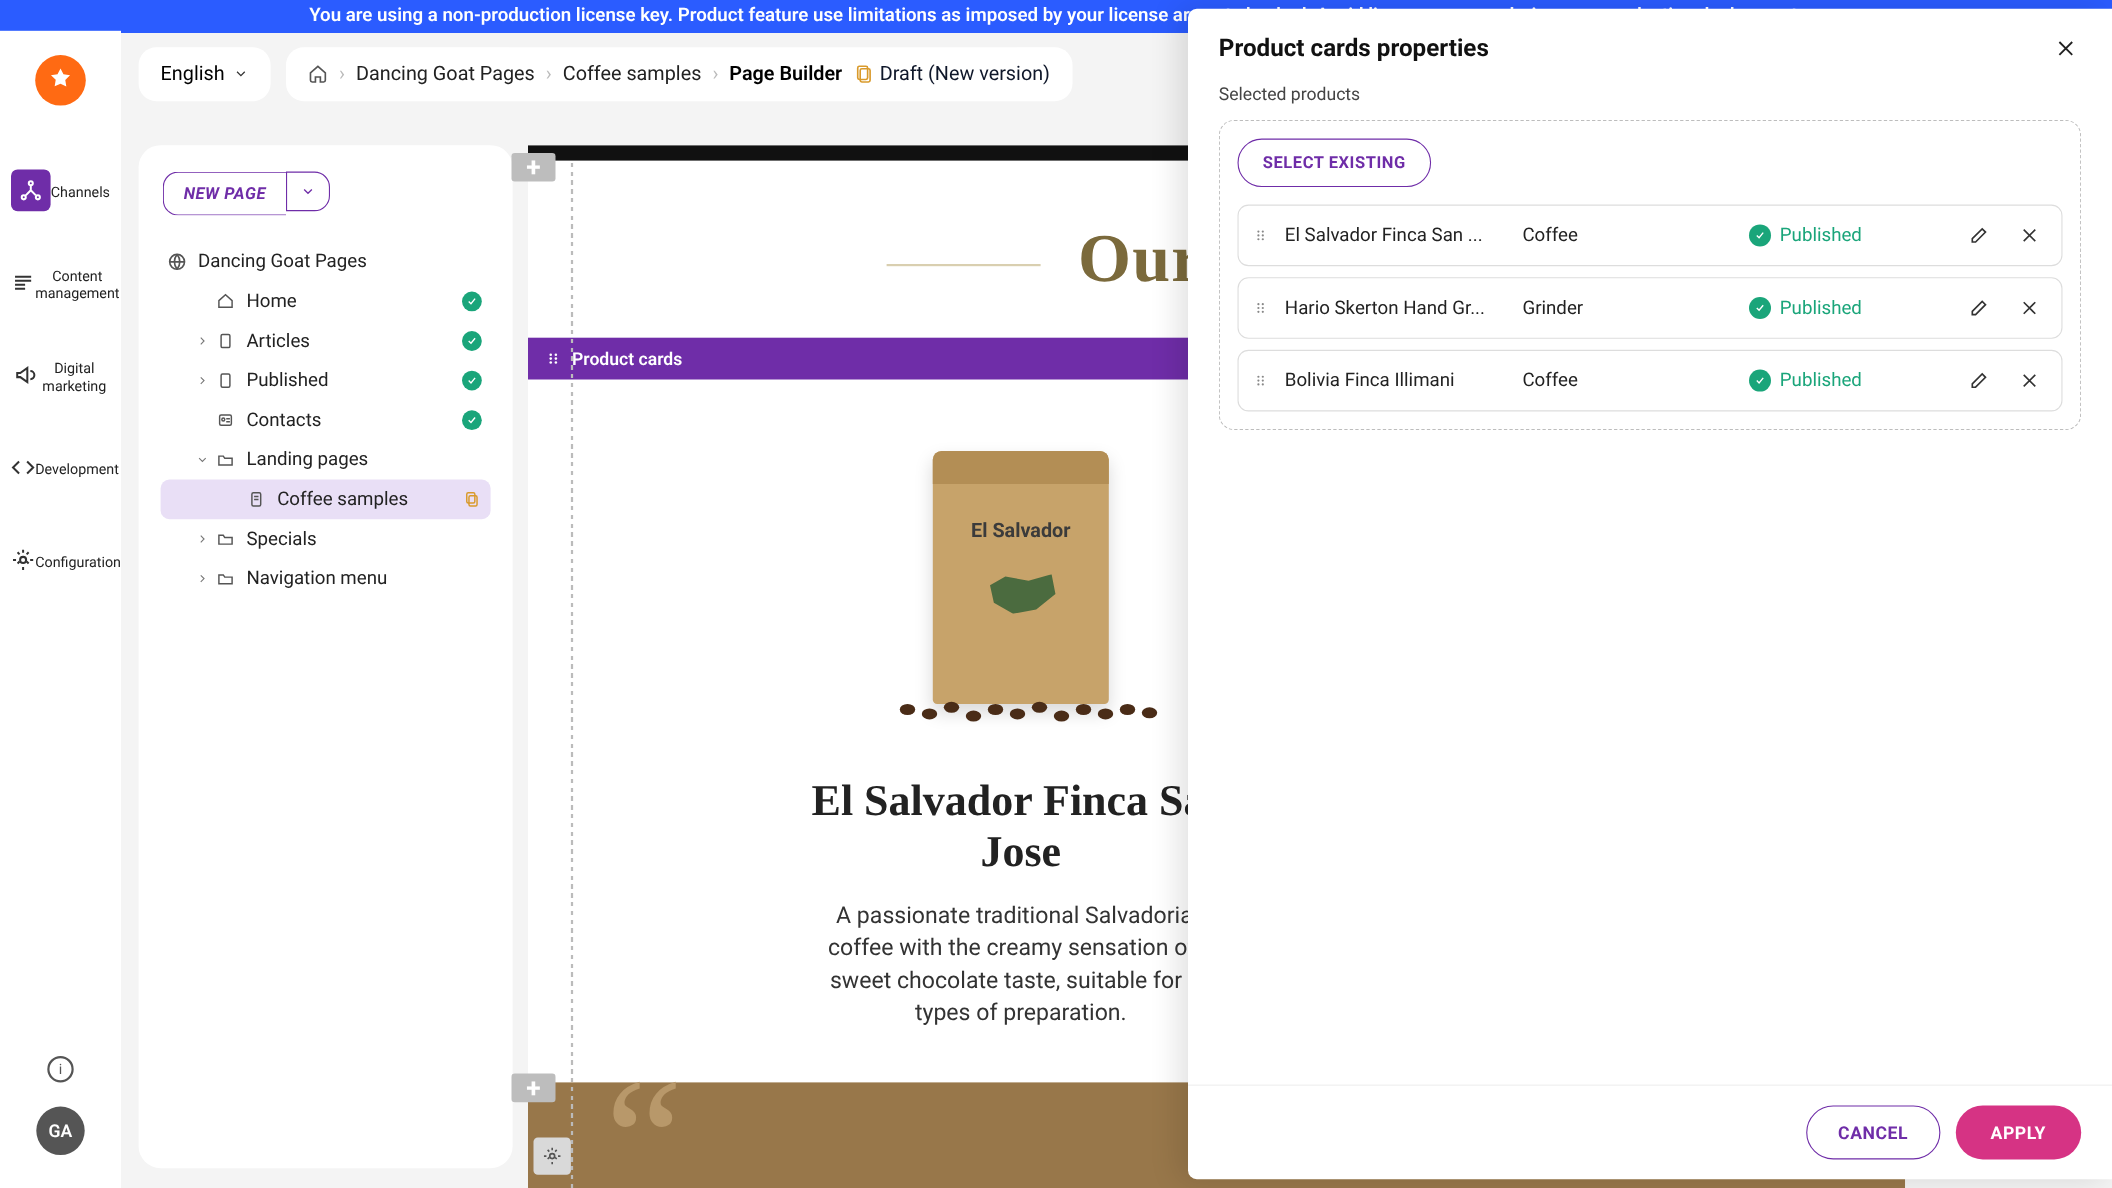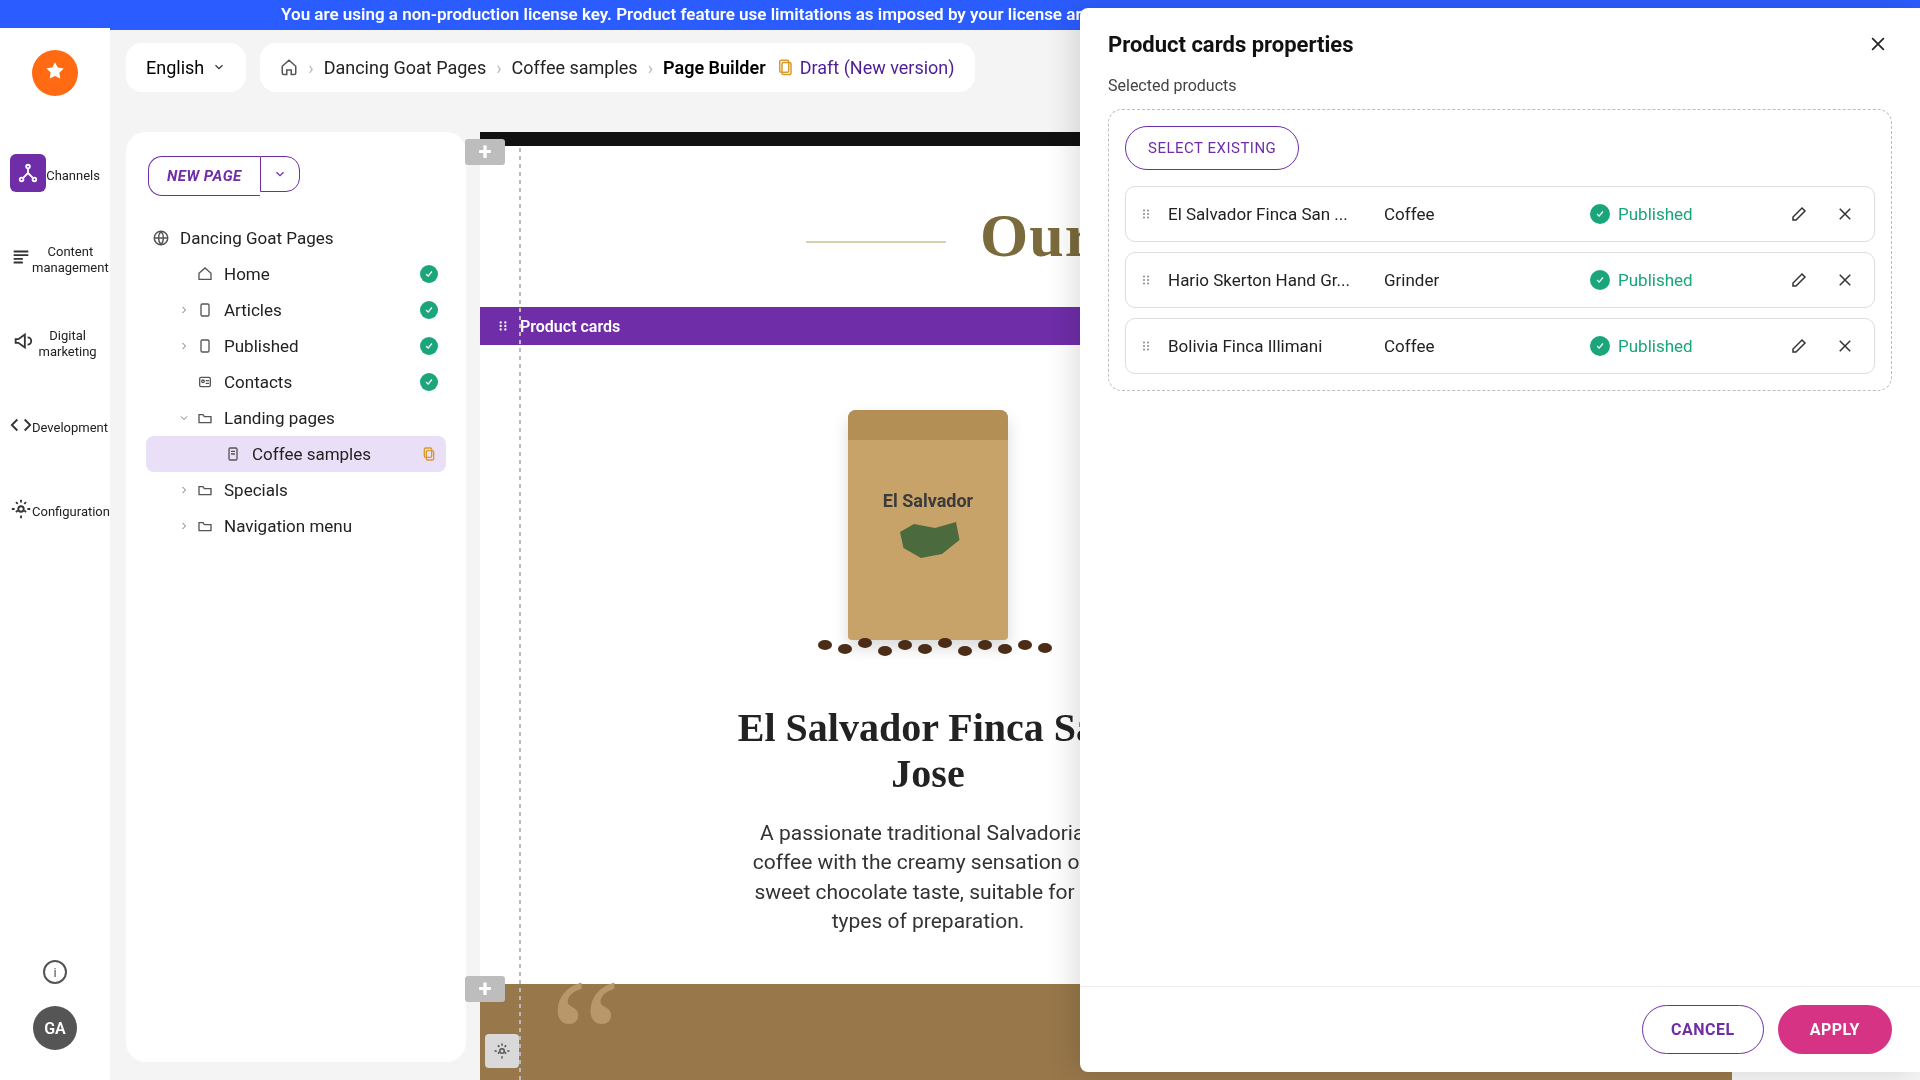--- a/index.html
+++ b/index.html
@@ -20,21 +20,21 @@
 .info-btn { width:24px; height:24px; border:2px solid #555; border-radius:50%; display:flex; align-items:center; justify-content:center; font-size:13px; color:#555; background:#fff; }
 .avatar { width:44px; height:44px; border-radius:50%; background:#555; color:#fff; display:flex; align-items:center; justify-content:center; font-weight:600; font-size:16px; }
 
 
 .topbar { position:absolute; left:126px; top:38px; right:20px; height:58px; display:flex; align-items:center; gap:14px; }
 .lang-pill { background:#fff; border-radius:16px; padding:14px 20px; display:flex; align-items:center; gap:8px; font-size:18px; cursor:pointer;text-align:center; }
 .breadcrumb-pill { background:#fff; border-radius:16px; padding:14px 20px; display:flex; align-items:center; gap:10px; font-size:18px; }
 .bc-sep { color:#bbb; }
 .bc-link { color:#222; cursor:pointer; }
 .bc-strong { font-weight:600; }
-.bc-draft { color:#4c1d95; display:flex; align-items:center; gap:6px; }
+.bc-draft { color:#0f172a; display:flex; align-items:center; gap:6px; }
 .bc-draft svg { stroke:#d99a2b; }
 
 
 .tree-panel { position:absolute; left:126px; top:132px; width:340px; bottom:18px; background:#fff; border-radius:20px; padding:18px 14px; overflow:hidden; }
 .new-page { display:flex; align-items:flex-start; margin:6px 8px 24px 8px;font-style:italic; }
 .np-btn { border:1.5px solid #6f2da8; color:#6f2da8; font-weight:700; font-size:15px; letter-spacing:.5px; padding:10px 18px; border-radius:14px 0 0 14px; border-right:none; cursor:pointer; }
 .np-drop { border:1.5px solid #6f2da8; color:#6f2da8; padding:10px 12px; border-radius:0 14px 14px 0; cursor:pointer; display:flex; align-items:center; }
 .tree { padding:0 6px; }
 .tree-row { display:flex; align-items:center; height:36px; font-size:17px; color:#222; padding:0 4px; border-radius:8px; position:relative; }
 .tree-indent1 { padding-left:28px; }
@@ -58,21 +58,21 @@
 
 .card-row { display:flex; gap:36px; justify-content:center; margin-top:40px; }
 .card { width:390px; text-align:center; }
 .card-img { width:280px; height:280px; margin:0 auto 40px auto; display:flex; align-items:center; justify-content:center; }
 .card-title { font-family: Georgia, serif; font-size:40px; color:#222; line-height:1.15; margin-bottom:22px; }
 .card-desc { font-size:21px; color:#333; line-height:1.4; padding:0 10px; }
 
 
 .bag { width:160px; height:230px; background:#c7a36a; border-radius:8px 8px 4px 4px; position:relative; box-shadow: 0 8px 16px rgba(0,0,0,.15); }
 .bag::before { content:""; position:absolute; top:0; left:0; right:0; height:30px; background:#b38e55; border-radius:8px 8px 0 0; }
-.bag-label { position:absolute; top:80px; left:0; right:0; text-align:center; font-weight:700; color:#3b3b3b; font-size:18px; }
+.bag-label { position:absolute; top:62px; left:0; right:0; text-align:center; font-weight:700; color:#3b3b3b; font-size:18px; }
 .bag-map { position:absolute; top:110px; left:50%; transform:translateX(-50%); width:70px; height:40px; background:#4b6b3f; clip-path: polygon(10% 30%,30% 10%,60% 20%,90% 5%,95% 50%,70% 85%,40% 95%,15% 70%); }
 .beans { position:absolute; bottom:-20px; left:-40px; width:260px; height:50px; }
 .beans span{ position:absolute; width:14px; height:10px; background:#4a2c17; border-radius:50%; }
 
 .grinder { position:relative; width:200px; height:260px; }
 .grinder .cap { width:110px; height:70px; background:#111; border-radius:14px 14px 6px 6px; margin:0 auto; }
 .grinder .neck { width:40px; height:30px; background:#111; margin:0 auto; }
 .grinder .jar { width:160px; height:140px; background:linear-gradient(#ddd,#f4f4f4); border-radius:10px 10px 18px 18px; margin:0 auto; border:2px solid #bbb; }
 
 
@@ -83,21 +83,21 @@
 .canvas-gear { position:absolute; left:485px; top:1034px; width:34px; height:34px; background:#d9d9d9; color:#555; display:flex; align-items:center; justify-content:center; border-radius:4px; cursor:pointer; z-index:3; }
 .canvas-dash { position:absolute; left:519px; top:148px; bottom:0; width:2px; background: repeating-linear-gradient(#bbb 0 4px, transparent 4px 8px); z-index:2; }
 .panel { position:absolute; right:0; top:8px; width:840px; bottom:8px; background:#fff; border-radius:8px 0 0 8px; box-shadow:-8px 0 28px rgba(0,0,0,.12); z-index:50; display:flex; flex-direction:column; }
 .panel-head { display:flex; align-items:center; justify-content:space-between; padding:22px 28px 10px 28px; }
 .panel-title { font-size:22px; font-weight:700; color:#111; }
 .close-x { width:28px; height:28px; cursor:pointer; display:flex; align-items:center; justify-content:center; color:#222; }
 
 .panel-body { padding:8px 28px; flex:1; overflow:auto; }
 .sel-label { font-size:16px; color:#444; margin-bottom:14px; }
 .sel-box { border:1.5px dashed #bdbdbd; border-radius:14px; padding:16px; }
-.sel-btn { border:1.5px solid #6f2da8; color:#6f2da8; font-weight:400; letter-spacing:.5px; font-size:15px; padding:12px 22px; border-radius:22px; background:#fff; cursor:pointer; margin-bottom:16px; display:inline-block; }
+.sel-btn { border:1.5px solid #6f2da8; color:#6f2da8; font-weight:700; letter-spacing:.5px; font-size:15px; padding:12px 22px; border-radius:22px; background:#fff; cursor:pointer; margin-bottom:16px; display:inline-block; }
 .prod-row { border:1px solid #ddd; border-radius:10px; height:56px; display:flex; align-items:center; padding:0 14px; margin-bottom:10px; gap:16px; }
 .prod-row .drag { color:#888; cursor:grab; }
 .prod-row .pname { width:200px; font-size:17px; color:#222; white-space:nowrap; overflow:hidden; text-overflow:ellipsis; }
 .prod-row .ptype { width:190px; font-size:17px; color:#222; }
 .prod-row .pstatus { display:flex; align-items:center; gap:8px; color:#1aa57a; font-size:17px; flex:1; }
 .prod-row .pstatus .dot { width:20px; height:20px; border-radius:50%; background:#1aa57a; display:flex; align-items:center; justify-content:center; }
 .prod-row .pstatus .dot svg { stroke:#fff; }
 .prod-row .pact { width:30px; height:30px; display:flex; align-items:center; justify-content:center; cursor:pointer; color:#333; }
 
 .panel-foot { border-top:1px solid #eee; padding:18px 28px; display:flex; justify-content:flex-end; gap:14px; }

